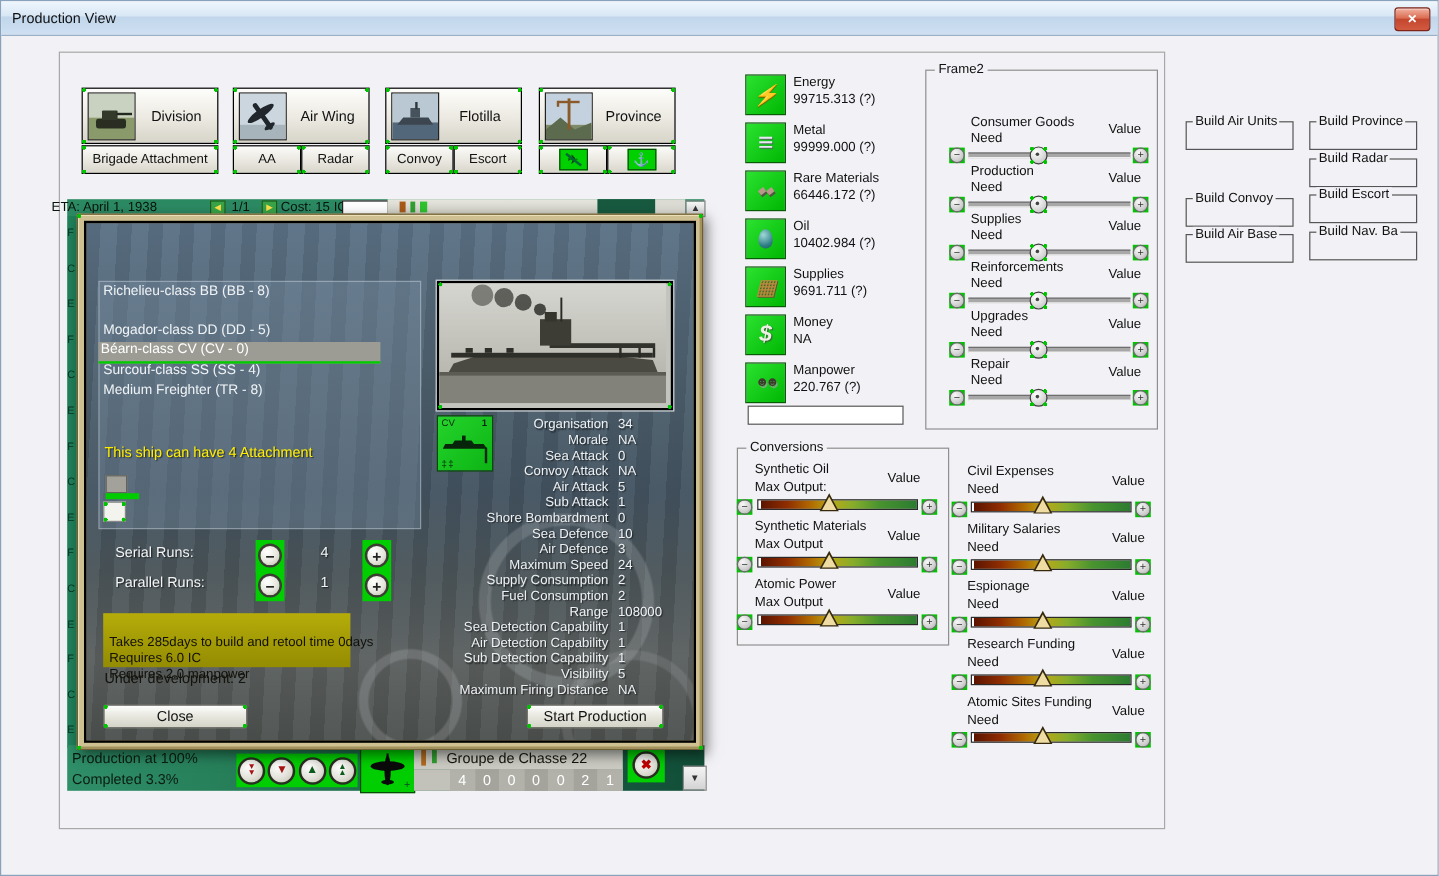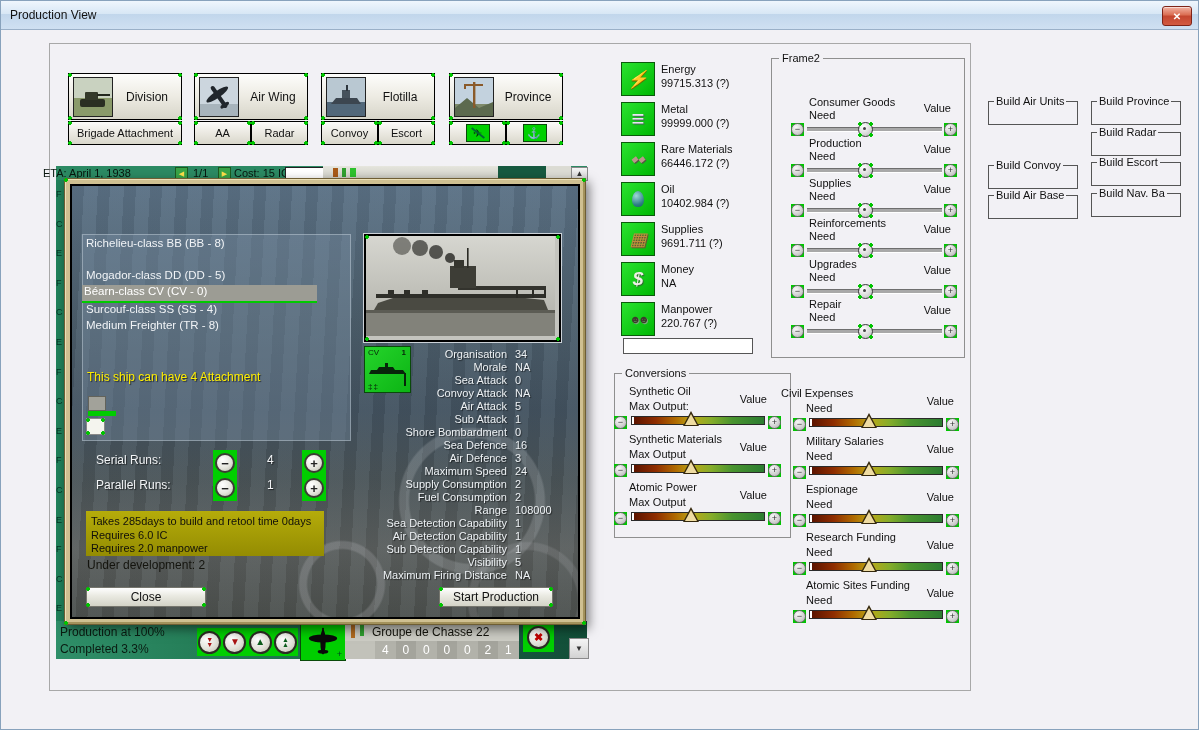--- a/index.html
+++ b/index.html
@@ -110,21 +110,21 @@
   .cv-pp{position:absolute;left:3px;bottom:1px;font-size:8px;letter-spacing:1px}
   .cv-bar{position:absolute;right:4px;bottom:6px;width:2px;height:13px;background:#07250a}
   .strow{left:310px;width:268px;display:flex;height:13px}
   .sl{width:196px;text-align:right;font-size:11px;color:#edf1f4;white-space:nowrap;text-shadow:1px 1px 1px rgba(0,0,0,.55)}
   .sv{margin-left:8px;flex:1;text-align:left;font-size:11px;color:#edf1f4;text-shadow:1px 1px 1px rgba(0,0,0,.55)}
   .runlab{font-size:12px;color:#f2f4f6;text-shadow:1px 1px 1px rgba(0,0,0,.6);white-space:nowrap}
   .runval{font-size:12px;color:#f2f4f6;text-shadow:1px 1px 1px rgba(0,0,0,.6)}
   .bigpm{width:24px;height:26px;background:#00ce00;display:flex;align-items:center;justify-content:center}
   .bigpmc{width:20px;height:20px;border-radius:50%;border:2px solid #3c3c34;background:radial-gradient(circle at 35% 30%,#fff,#e6e6de 55%,#b8b8aa);
     display:flex;align-items:center;justify-content:center;font-size:13px;font-weight:bold;color:#222;font-style:normal;box-sizing:border-box}
-  .infobox{left:85px;top:510px;width:238px;height:45px;background:linear-gradient(180deg,#b5ac0a,#948c02);padding:4px 5px;box-sizing:border-box}
+  .infobox{left:85px;top:510px;width:206px;height:45px;background:linear-gradient(180deg,#b5ac0a,#948c02);padding:18px 5px;box-sizing:border-box}
   .infoline{font-size:11px;color:#11100a;line-height:13.5px;white-space:nowrap}
   .underdev{font-size:12px;color:#14140e;white-space:nowrap}
   .stdbtn{border:1px solid #76766e;background:linear-gradient(180deg,#fefefe,#e9e9e1 45%,#d3d3c7);display:flex;align-items:center;justify-content:center;font-size:12px;color:#111;border-radius:2px}
 </style>
 </head>
 <body>
 
 <div id="root">
 
   <div class="abs titlebar">
@@ -365,21 +365,21 @@
   <div class="abs pm" style="left:613px;top:511px">
       <i class="pmc">−</i>
     </div>
   <div class="abs trackc" style="left:630px;top:511px;width:134px"></div>
   <div class="abs tri" style="left:682px;top:506px"></div>
   <div class="abs pm" style="left:767px;top:511px">
       <i class="pmc">+</i>
     </div>
 
 
-  <div class="abs sl-name" style="left:780px;top:386px">Civil Expenses</div>
+  <div class="abs sl-name" style="left:805px;top:386px">Civil Expenses</div>
   <div class="abs sl-name" style="left:805px;top:401px">Need</div>
   <div class="abs sl-val" style="left:893px;top:394px">Value</div>
   <div class="abs pm" style="left:792px;top:417px">
       <i class="pmc">−</i>
     </div>
   <div class="abs trackc" style="left:808px;top:417px;width:134px"></div>
   <div class="abs tri" style="left:860px;top:412px"></div>
   <div class="abs pm" style="left:945px;top:417px">
       <i class="pmc">+</i>
     </div>
@@ -611,21 +611,21 @@
   <div class="abs strow" style="top:412px">
       <span class="sl">Sub Attack</span>
       <span class="sv">1</span>
     </div>
   <div class="abs strow" style="top:425px">
       <span class="sl">Shore Bombardment</span>
       <span class="sv">0</span>
     </div>
   <div class="abs strow" style="top:438px">
       <span class="sl">Sea Defence</span>
-      <span class="sv">16</span>
+      <span class="sv">10</span>
     </div>
   <div class="abs strow" style="top:451px">
       <span class="sl">Air Defence</span>
       <span class="sv">3</span>
     </div>
   <div class="abs strow" style="top:464px">
       <span class="sl">Maximum Speed</span>
       <span class="sv">24</span>
     </div>
   <div class="abs strow" style="top:477px">

